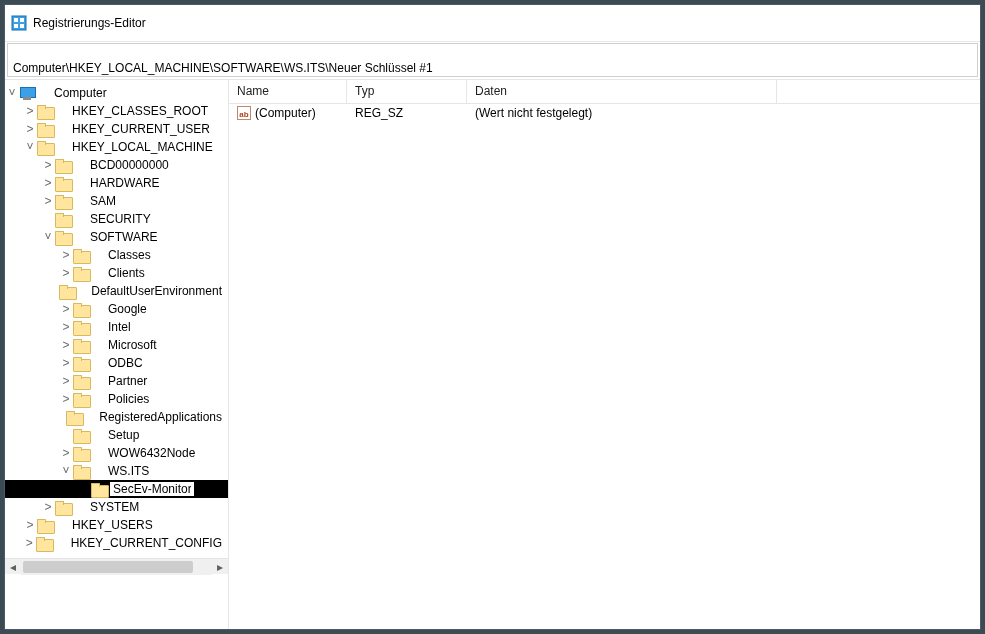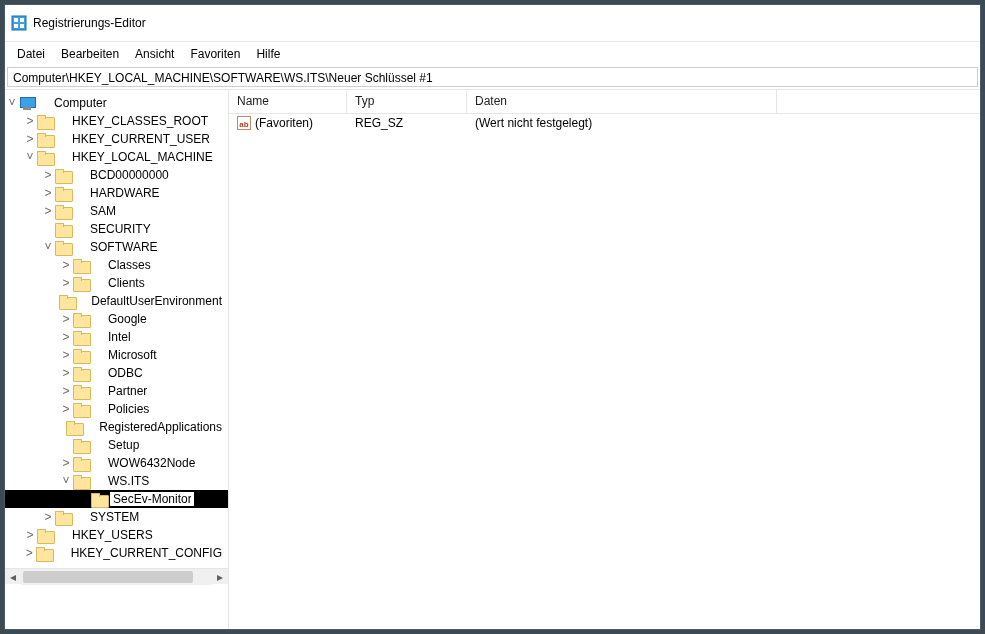--- a/index.html
+++ b/index.html
@@ -4,21 +4,21 @@
 <style>
   * { box-sizing: border-box; }
   html, body { margin: 0; padding: 0; font-family: "Segoe UI", Tahoma, sans-serif; font-size: 12px; color: #000; }
   .desktop { background: #3c4a54; width: 985px; height: 634px; padding: 4px; }
   .window { background: #fff; border: 1px solid #4a5a66; width: 100%; height: 100%; display: flex; flex-direction: column; overflow: hidden; }
   .titlebar { display: flex; align-items: center; height: 37px; padding: 0 6px; border-bottom: 1px solid #e6e6e6; }
   .titlebar .app-icon { width: 16px; height: 16px; margin-right: 6px; }
   .titlebar .title { font-size: 12px; }
   .menubar { display: flex; align-items: center; height: 24px; padding: 0 4px; }
   .menubar .menu-item { padding: 2px 8px; cursor: default; }
-  .addrbar { border: 1px solid #cfcfcf; margin: 1px 2px 2px 2px; padding: 2px 5px; height: 20px; line-height: 16px; font-size: 12px; }
+  .addrbar { border: 1px solid #cfcfcf; margin: 1px 2px 2px 2px; padding: 16px 5px; height: 20px; line-height: 16px; font-size: 12px; }
   .split { flex: 1 1 auto; display: flex; border-top: 1px solid #e6e6e6; overflow: hidden; }
   .tree-pane { width: 224px; overflow: auto; border-right: 1px solid #e6e6e6; position: relative; padding-top: 2px; }
   .list-pane { flex: 1; overflow: auto; }
   
   .tree { padding: 2px 0 6px 0; }
   .node { white-space: nowrap; }
   .row { display: flex; align-items: center; height: 18px; line-height: 18px; padding-right: 4px; }
   .toggle { width: 14px; text-align: center; color: #6b6b6b; cursor: default; font-size: 12px; user-select: none; display:inline-block; }
   .toggle.spacer { visibility: hidden; }
   .indent { display: inline-block; }
@@ -64,27 +64,20 @@
           <rect x="1" y="1" width="14" height="14" fill="#3aa0e8" stroke="#1b6fae"></rect>
           <rect x="3" y="3" width="4" height="4" fill="#fff"></rect>
           <rect x="9" y="3" width="4" height="4" fill="#fff"></rect>
           <rect x="3" y="9" width="4" height="4" fill="#fff"></rect>
           <rect x="9" y="9" width="4" height="4" fill="#fff"></rect>
         </svg>
       </span>
       <span class="title">Registrierungs-Editor</span>
     </div>
 
-    <div class="menubar">
-      <span class="menu-item">Datei</span>
-      <span class="menu-item">Bearbeiten</span>
-      <span class="menu-item">Ansicht</span>
-      <span class="menu-item">Favoriten</span>
-      <span class="menu-item">Hilfe</span>
-    </div>
 
     <div class="addrbar">Computer\HKEY_LOCAL_MACHINE\SOFTWARE\WS.ITS\Neuer Schlüssel #1</div>
 
     <div class="split">
       <div class="tree-pane">
         <div class="tree" id="tree">
             <div class="node">
               <div class="row">
                 <span class="indent ind-0"></span>
                 <span class="toggle">˅</span>
@@ -307,21 +300,21 @@
           <div class="col name">Name</div>
           <div class="col type">Typ</div>
           <div class="col data">Daten</div>
         </div>
         <div class="list-rows" id="list-rows">
             <div class="lrow">
               <div class="cell name">
                 <span class="val-icon">
                   <span>ab</span>
                 </span>
-                <span>(Favoriten)</span>
+                <span>(Computer)</span>
               </div>
               <div class="cell type">REG_SZ</div>
               <div class="cell data">(Wert nicht festgelegt)</div>
             </div>
           </div>
       </div>
     </div>
 
   </div>
 </div>

